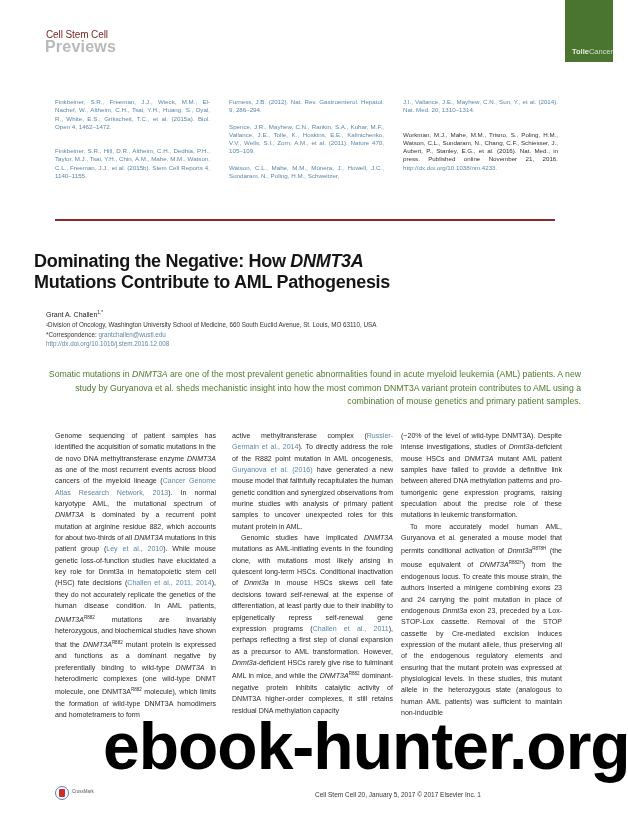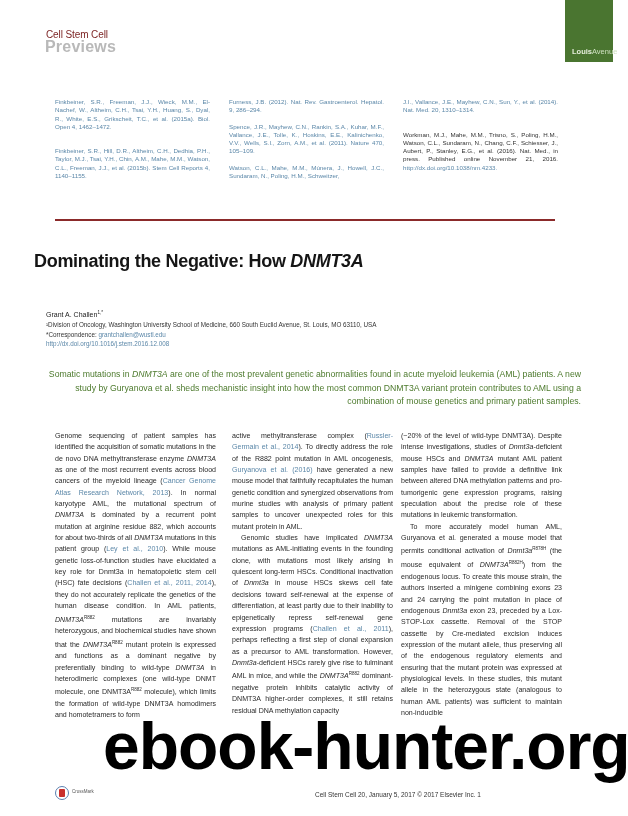--- a/index.html
+++ b/index.html
@@ -73,21 +73,21 @@
     left: 103px; top: 716px; font-size: 66px; font-weight: bold; color: #000; letter-spacing: -1px;
     line-height: 60px; white-space: nowrap;
   }
 </style>
 </head>
 <body>
 
 <div class="abs journal">Cell Stem Cell</div>
 <div class="abs previews">Previews</div>
 <div class="abs cellpress">
-  <span><b>Louis</b><i>Avenue</i></span>
+  <span><b>Tolle</b><i>Cancer</i></span>
 </div>
 
 <div class="abs refs">
   <div class="refcol" style="left:0;">
     <p class="ref">Finkbeiner, S.R., Freeman, J.J., Wieck, M.M., El-Nachef, W., Altheim, C.H., Tsai, Y.H., Huang, S., Dyal, R., White, E.S., Grikscheit, T.C., et al. (2015a). Biol. Open 4, 1462–1472.</p>
     <p class="ref" style="margin-top:16px;">Finkbeiner, S.R., Hill, D.R., Altheim, C.H., Dedhia, P.H., Taylor, M.J., Tsai, Y.H., Chin, A.M., Mahe, M.M., Watson, C.L., Freeman, J.J., et al. (2015b). Stem Cell Reports 4, 1140–1155.</p>
   </div>
   <div class="refcol" style="left:174px;">
     <p class="ref">Furness, J.B. (2012). Nat. Rev. Gastroenterol. Hepatol. 9, 286–294.</p>
     <p class="ref">Spence, J.R., Mayhew, C.N., Rankin, S.A., Kuhar, M.F., Vallance, J.E., Tolle, K., Hoskins, E.E., Kalinichenko, V.V., Wells, S.I., Zorn, A.M., et al. (2011). Nature 470, 105–109.</p>
@@ -95,20 +95,21 @@
   </div>
   <div class="refcol" style="left:348px;">
     <p class="ref">J.I., Vallance, J.E., Mayhew, C.N., Sun, Y., et al. (2014). Nat. Med. 20, 1310–1314.</p>
     <p class="ref black" style="margin-top:16px;"><span>Workman, M.J., Mahe, M.M., Trisno, S., Poling, H.M., Watson, C.L., Sundaram, N., Chang, C.F., Schiesser, J., Aubert, P., Stanley, E.G., et al. (2016). Nat. Med., in press. Published online November 21, 2016.</span> <span class="lnk">http://dx.doi.org/10.1038/nm.4233.</span></p>
   </div>
 </div>
 <div class="abs rule" style="width:500px;"></div>
 
 <div class="abs title">
   <span>Dominating the Negative: How </span><i>DNMT3A</i><br>
+  <span>Mutations Contribute to AML Pathogenesis</span>
 </div>
 <div class="abs author">
   <span>Grant A. Challen</span><sup>1,*</sup>
 </div>
 <div class="abs affil">
   <div>¹Division of Oncology, Washington University School of Medicine, 660 South Euclid Avenue, St. Louis, MO 63110, USA</div>
   <div><span>*Correspondence: </span><span class="lnk">grantchallen@wustl.edu</span></div>
   <div class="lnk">http://dx.doi.org/10.1016/j.stem.2016.12.008</div>
 </div>
 

